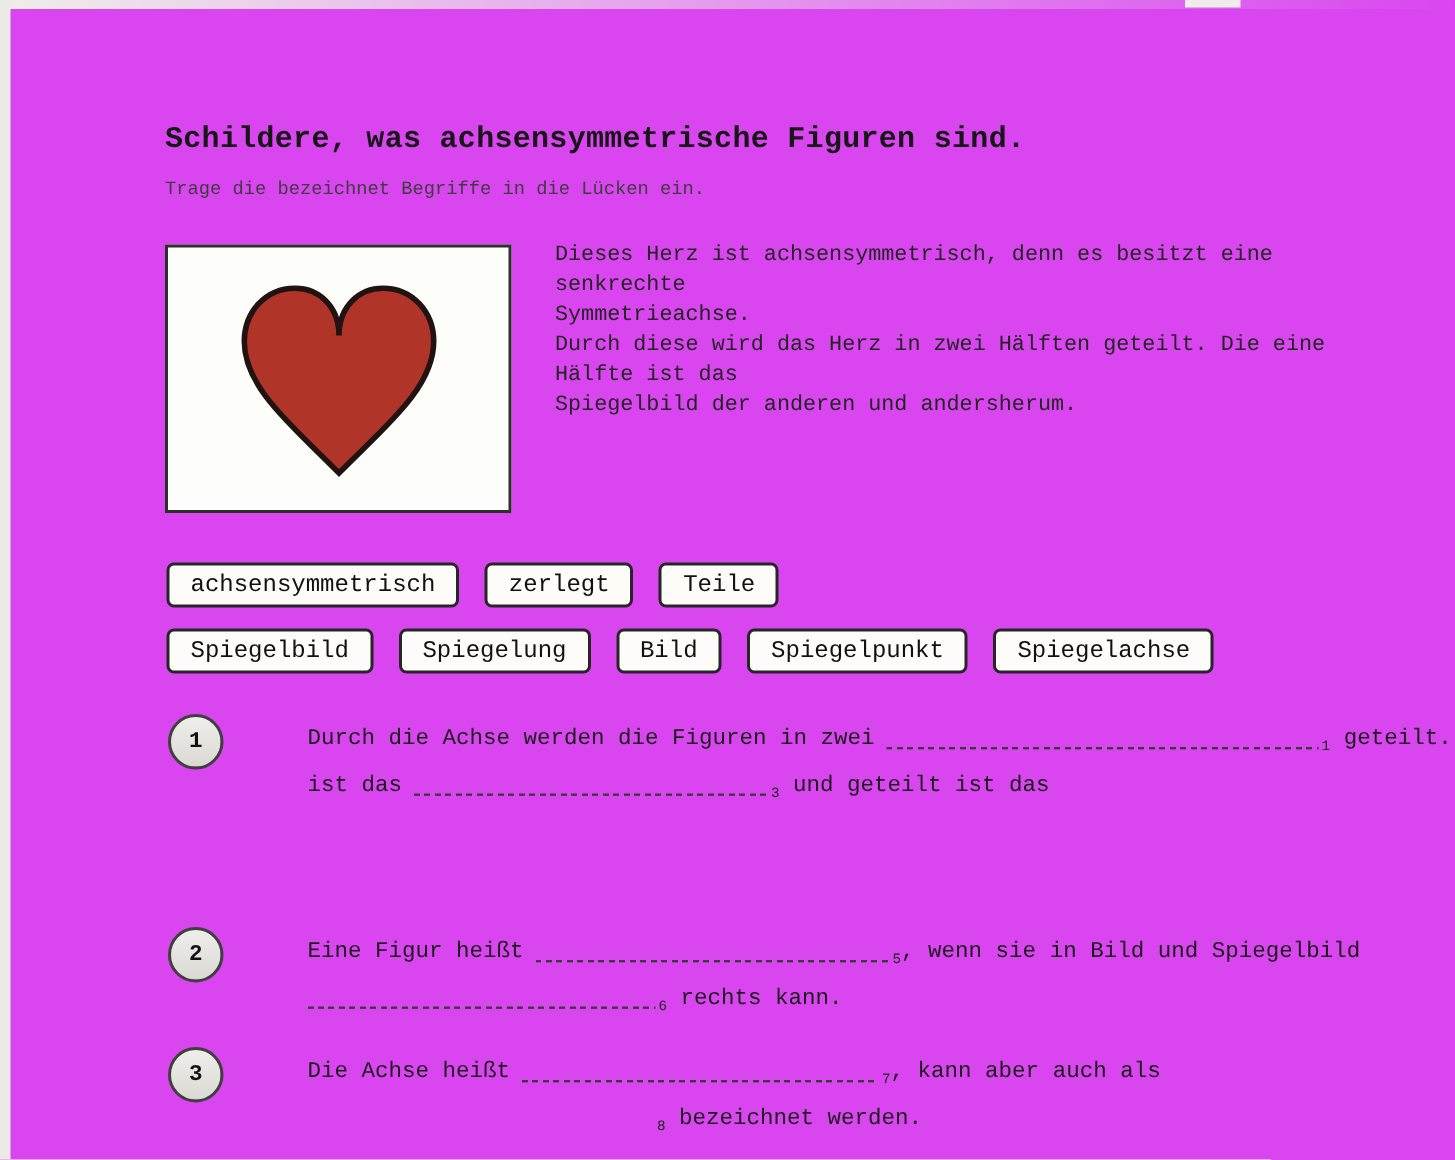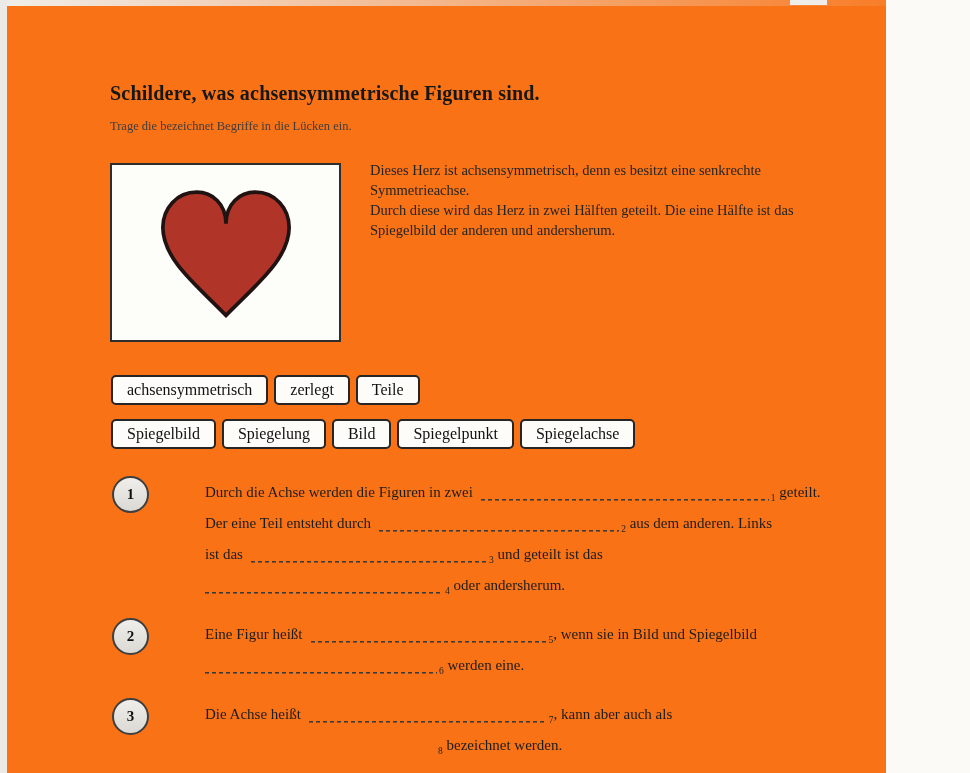--- a/index.html
+++ b/index.html
@@ -1,38 +1,38 @@
 <!DOCTYPE html>
 <html><head>
 <meta charset="utf-8">
 <style>
   html,body{margin:0;padding:0;background:#fbfaf6;}
   .page{
-    position:relative;width:886px;height:773px;background:#f97316;
-    font-family:Liberation Serif, serif;color:#1e1e1e;overflow:hidden;
+    position:relative;width:970px;height:773px;background:#d946ef;
+    font-family:Liberation Mono, monospace;color:#1e1e1e;overflow:hidden;
   }
   .edge-left{position:absolute;left:0;top:0;width:7px;height:773px;background:#eceae6;}
   .top-band{position:absolute;left:0;top:0;width:970px;height:6px;
     background:linear-gradient(90deg,#efeeea,rgba(251,250,246,0));}
   .top-notch{position:absolute;left:790px;top:0;width:37px;height:5px;background:#eeede9;}
 
   .title{position:absolute;left:110px;top:82px;margin:0;font-size:20px;font-weight:bold;color:#171717;letter-spacing:.2px;}
   .subtitle{position:absolute;left:110px;top:119px;font-size:12.5px;color:#3d3d3d;}
 
   .heart-box{
     position:absolute;left:110px;top:163px;width:231px;height:179px;box-sizing:border-box;
     background:#fdfdfa;border:2px solid #2e2e2e;
     display:flex;align-items:center;justify-content:center;
   }
   .info-text{
     position:absolute;left:370px;top:160px;width:520px;
     font-size:14.5px;line-height:20px;color:#242424;white-space:pre-line;
   }
 
-  .wordbank-row{position:absolute;left:111px;display:flex;gap:6px;align-items:flex-end;}
+  .wordbank-row{position:absolute;left:111px;display:flex;gap:17px;align-items:flex-end;}
   .row1{top:375px;}
   .row2{top:419px;}
   .chip{
     border:2px solid #262626;border-radius:5px;background:#fdfcf8;
     padding:0 14px;height:30px;box-sizing:border-box;
     display:flex;align-items:center;font-size:16px;color:#111;
     font-family:inherit;cursor:pointer;white-space:nowrap;
   }
 
   .exercise{position:absolute;left:111px;width:780px;}
@@ -95,39 +95,33 @@
     <button class="chip">Spiegelachse</button>
   </div>
 
   <div class="exercise ex1">
     <div class="circle">1</div>
     <div class="lines">
       <div class="line">
         <span>Durch die Achse werden die Figuren in zwei</span><span class="blank b1"></span><span class="sub">1</span><span> geteilt.</span>
       </div>
       <div class="line">
-        <span>Der eine Teil entsteht durch</span><span class="blank b2"></span><span class="sub">2</span><span> aus dem anderen. Links</span>
-      </div>
-      <div class="line">
         <span>ist das</span><span class="blank b3"></span><span class="sub">3</span><span> und geteilt ist das</span>
-      </div>
-      <div class="line">
-        <span class="blank b4 first"></span><span class="sub">4</span><span> oder andersherum.</span>
       </div>
     </div>
   </div>
 
   <div class="exercise ex2">
     <div class="circle">2</div>
     <div class="lines">
       <div class="line">
         <span>Eine Figur heißt</span><span class="blank b5"></span><span class="sub">5</span><span>, wenn sie in Bild und Spiegelbild</span>
       </div>
       <div class="line">
-        <span class="blank b6 first"></span><span class="sub">6</span><span> werden eine.</span>
+        <span class="blank b6 first"></span><span class="sub">6</span><span> rechts kann.</span>
       </div>
     </div>
   </div>
 
   <div class="exercise ex3">
     <div class="circle">3</div>
     <div class="lines">
       <div class="line">
         <span>Die Achse heißt</span><span class="blank b7"></span><span class="sub">7</span><span>, kann aber auch als</span>
       </div>

